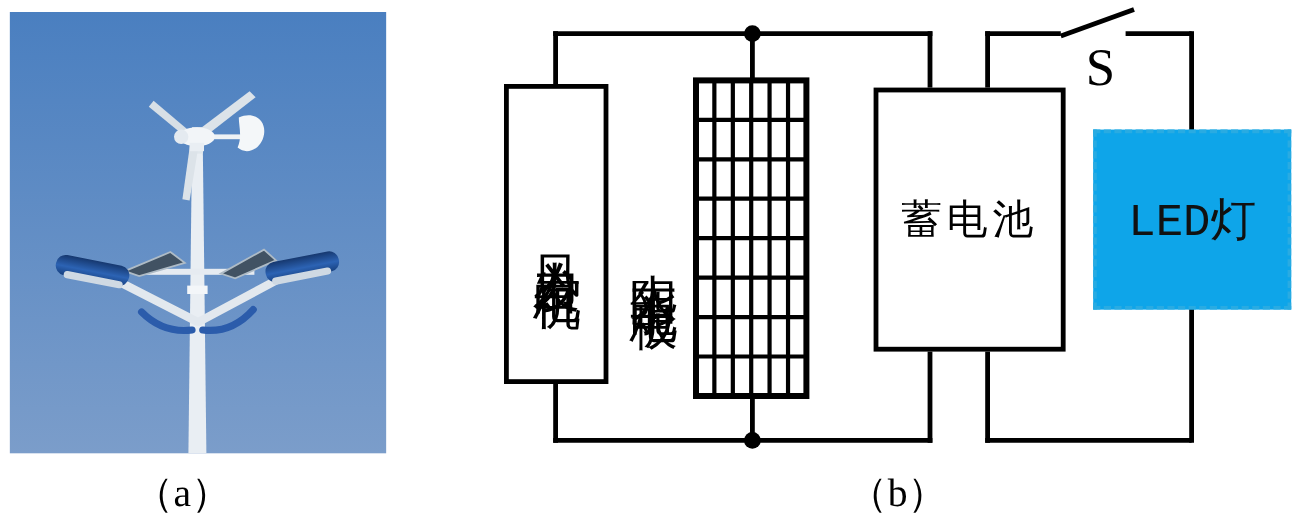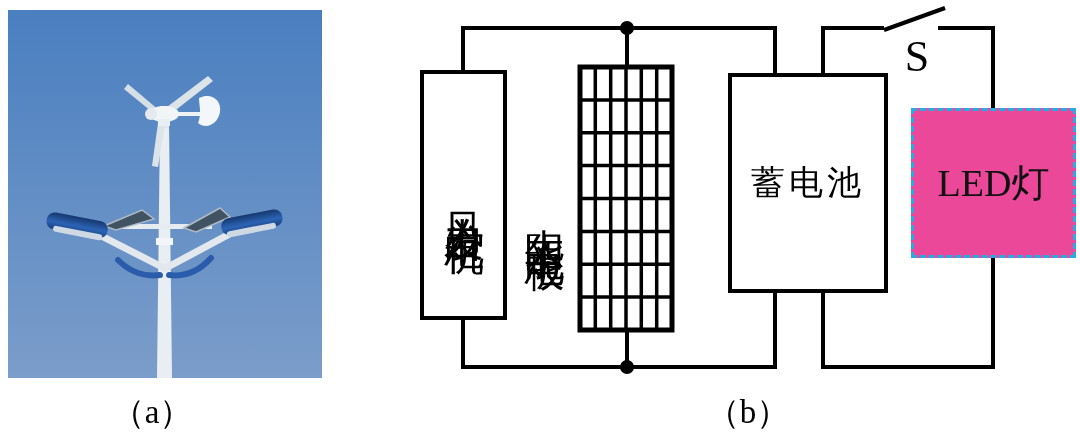--- a/index.html
+++ b/index.html
@@ -44,21 +44,22 @@
   #battery-box{
     left:728px;top:73px;width:160px;height:220px;
     font-size:34px;letter-spacing:4px;
   }
   #led-box{
     box-sizing:border-box;
     left:911px;top:108px;width:165px;height:150px;
     border:3px dashed #29abe2;
     display:flex;align-items:center;justify-content:center;
     font-size:38px;color:#111;
-    background:#ec4899;
+    background:#0ea5e9;
+    font-family:Liberation Mono, monospace;
   }
   #switch-label{
     left:897px;top:32px;width:40px;height:48px;
     font-size:44px;color:#000;
     display:flex;align-items:center;justify-content:center;
   }
   .caption{
     font-size:33px;color:#000;text-align:center;
     height:44px;line-height:44px;
   }

